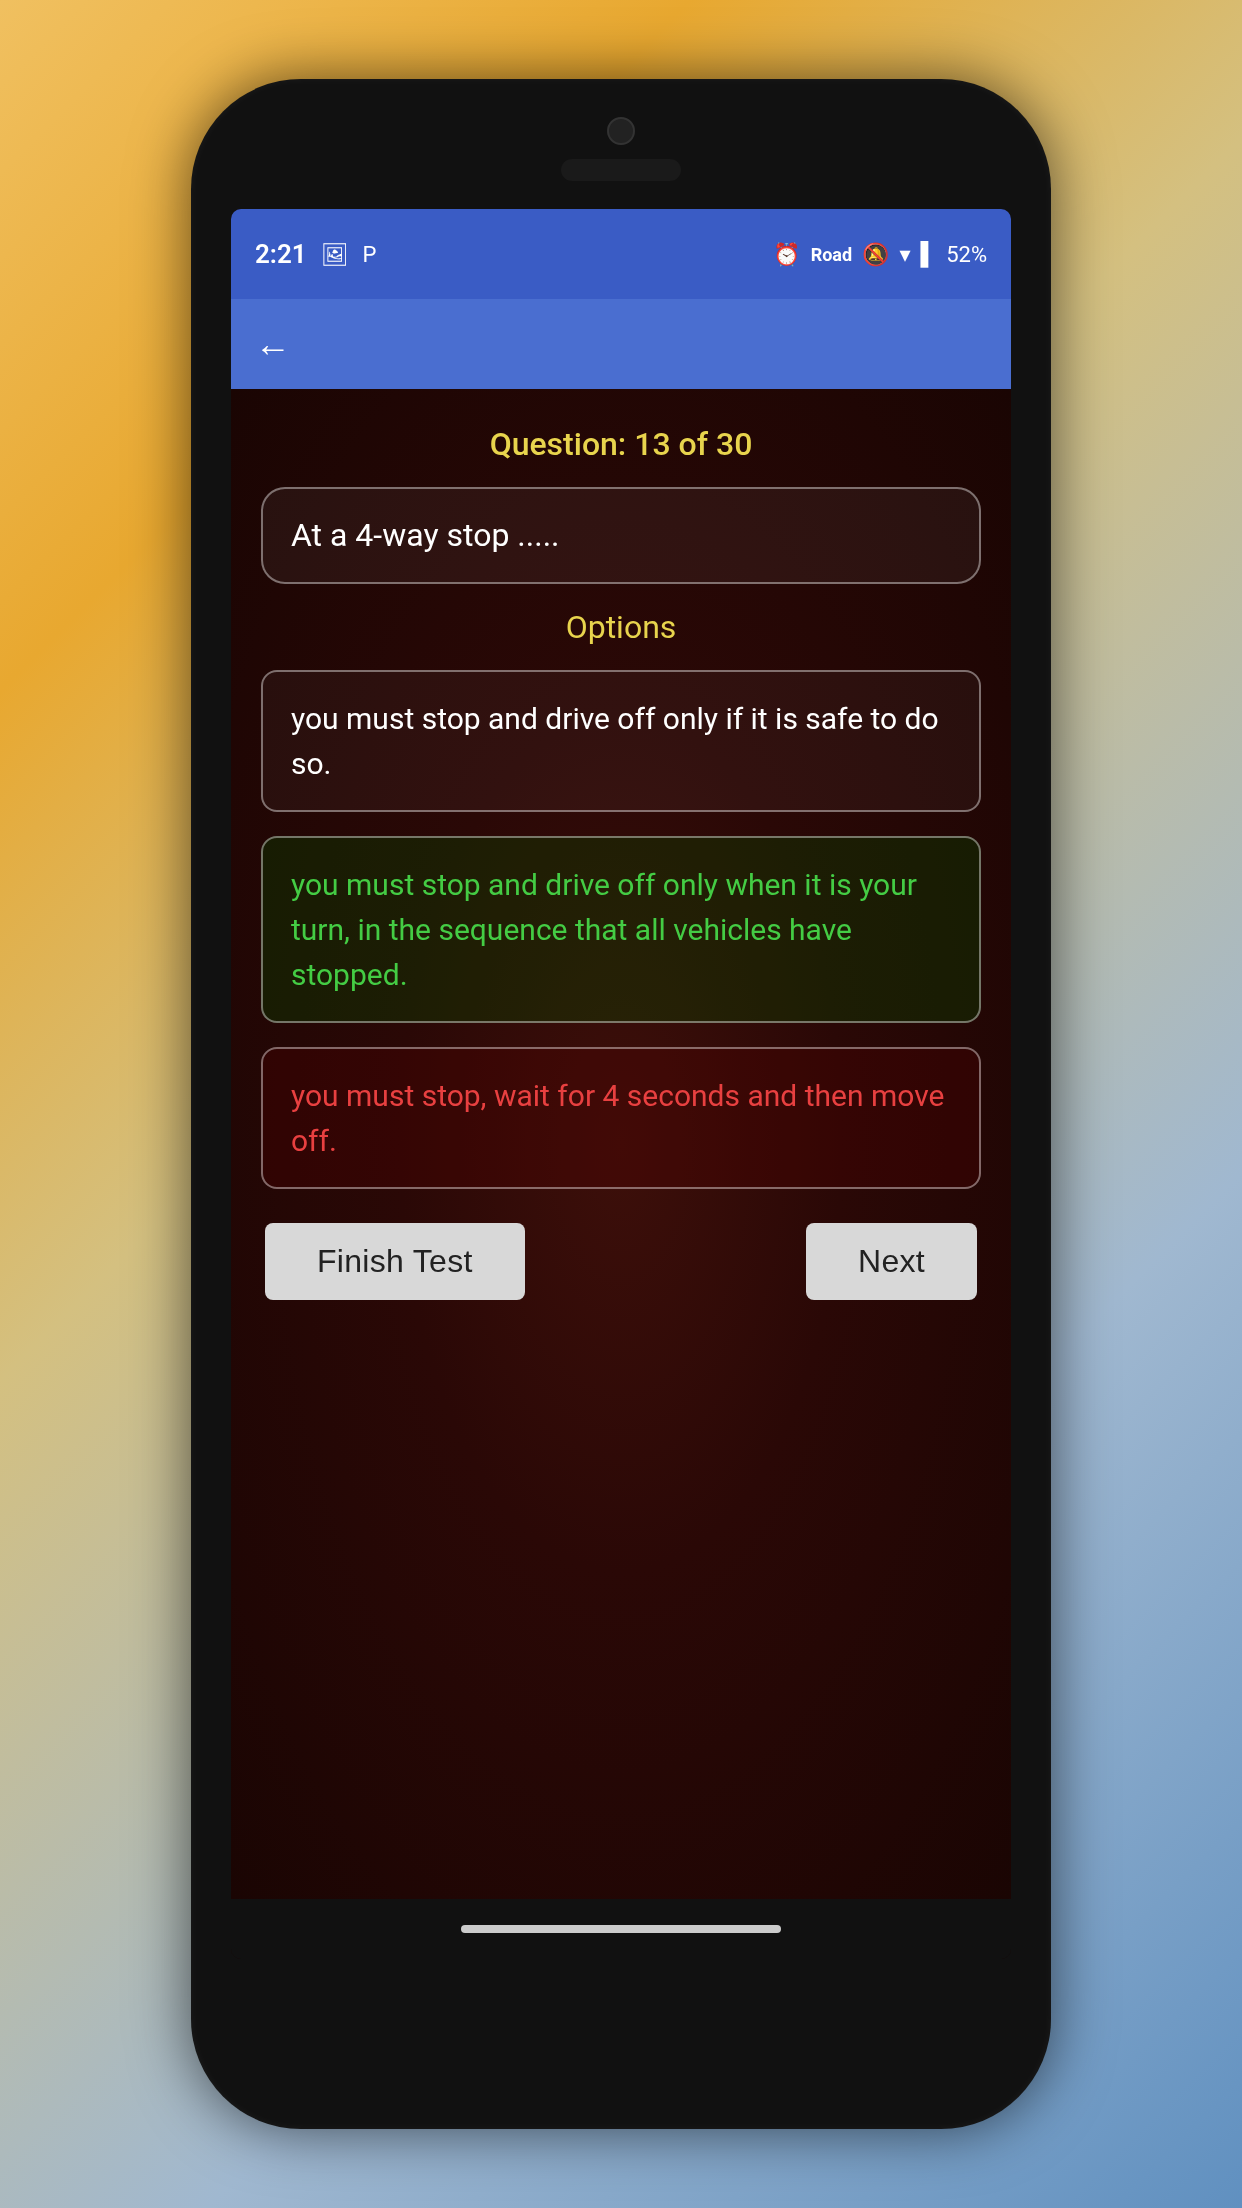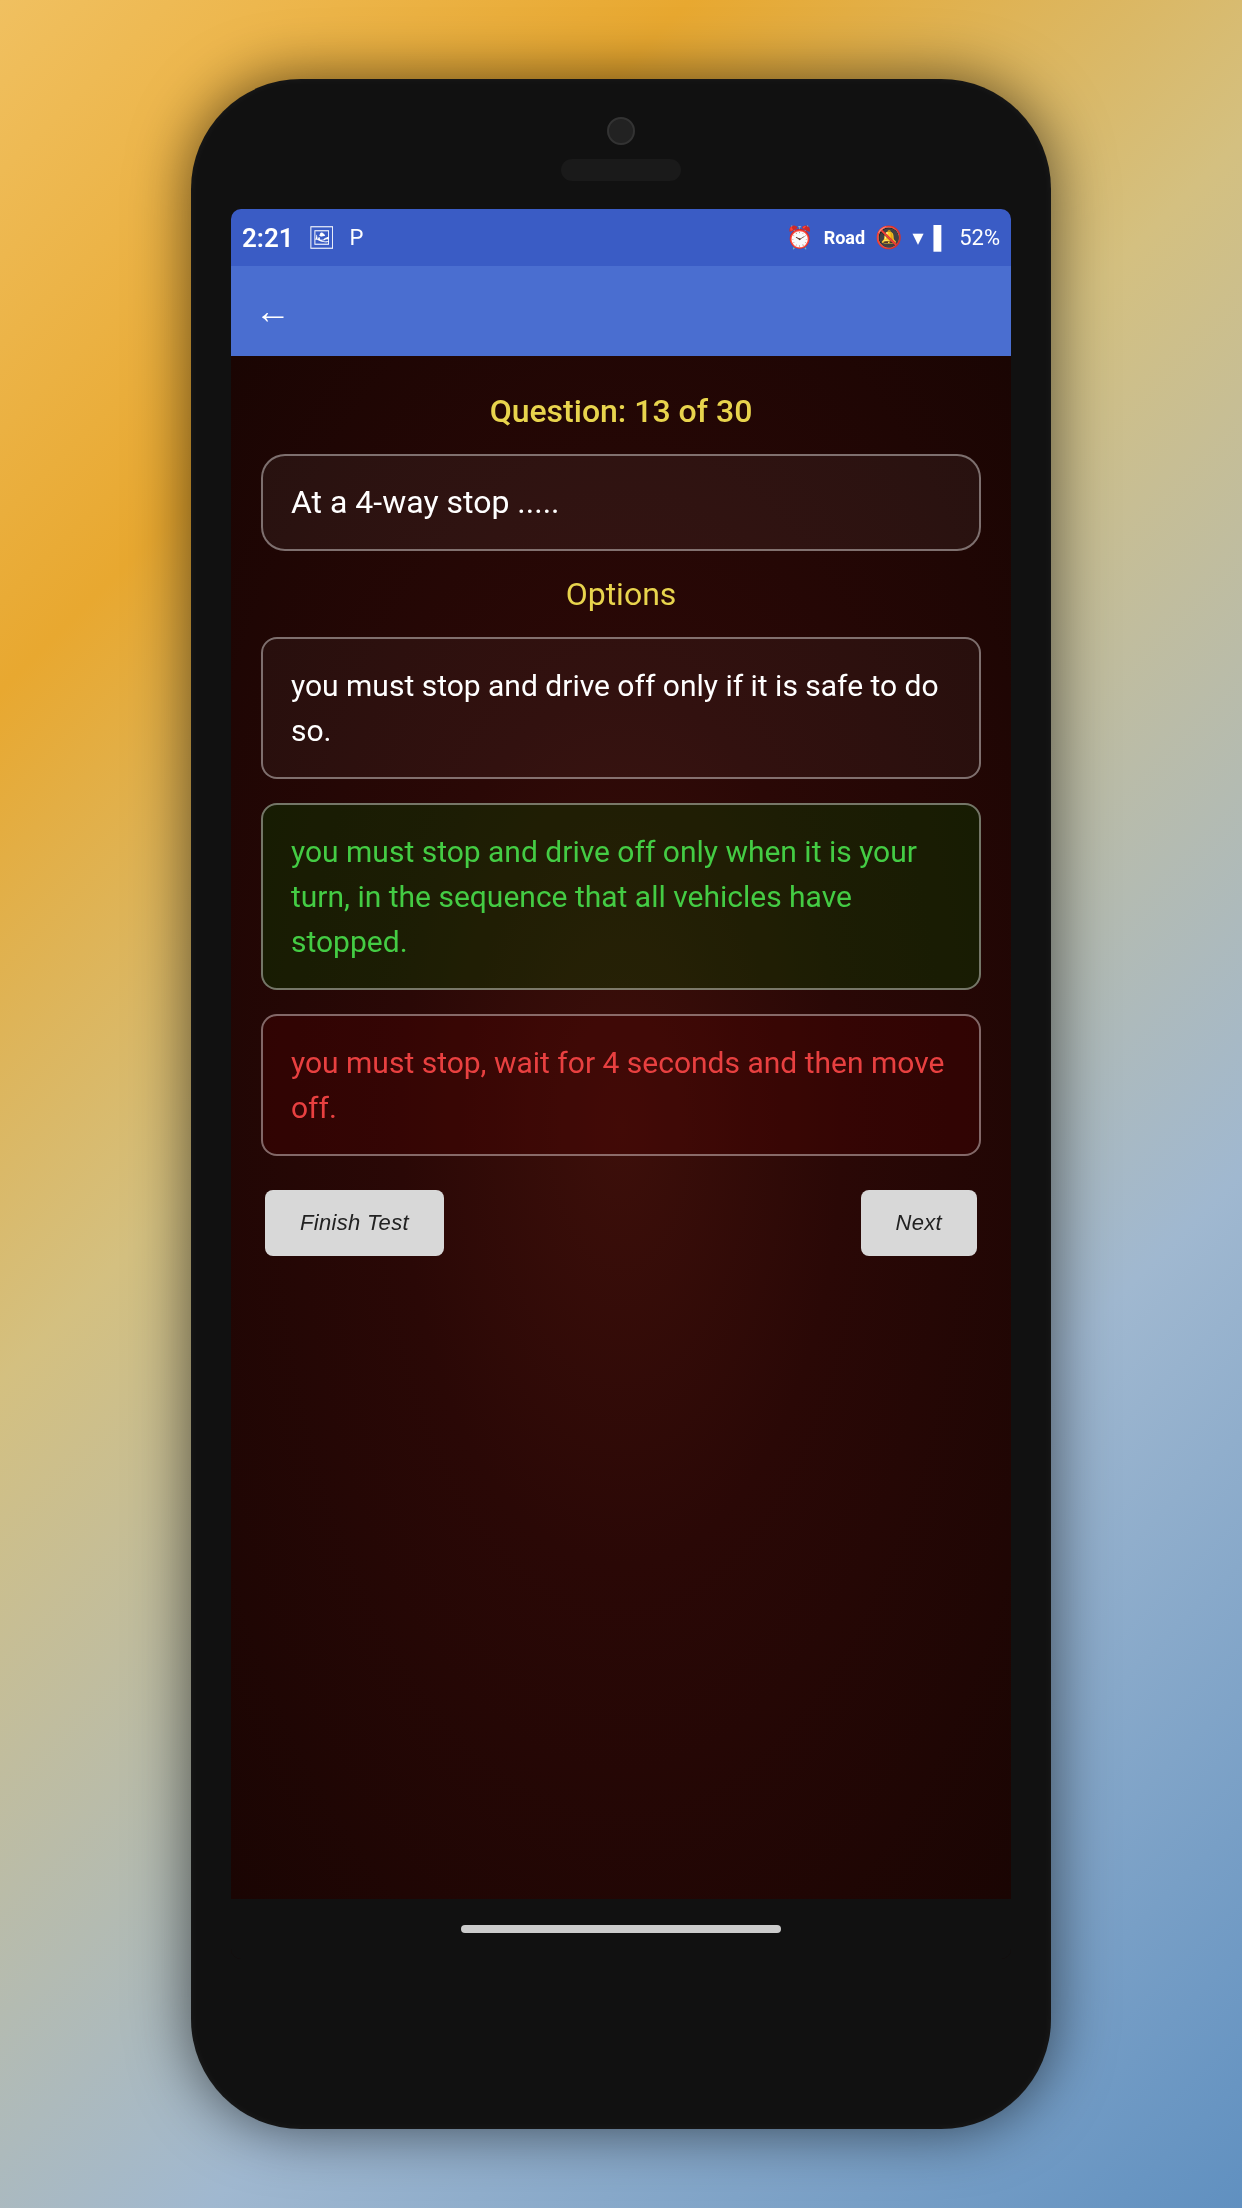--- a/index.html
+++ b/index.html
@@ -65,26 +65,26 @@
       background: #1a0a08;
       overflow: hidden;
       display: flex;
       flex-direction: column;
       border-radius: 10px;
     }
 
     
     .status-bar {
       width: 100%;
-      height: 57px;
+      height: 90px;
       background: #3a5cc5;
       display: flex;
       align-items: center;
       justify-content: space-between;
-      padding: 0 11px;
+      padding: 0 24px;
       flex-shrink: 0;
     }
 
     .status-left {
       display: flex;
       align-items: center;
       gap: 14px;
     }
 
     .status-time {
@@ -215,27 +215,26 @@
       display: flex;
       justify-content: space-between;
       margin-top: 10px;
       padding: 0 4px;
     }
 
     .btn {
       background: #d8d8d8;
       border: none;
       border-radius: 8px;
-      padding: 20px 35px;
-      font-size: 22px;
+      padding: 20px 52px;
+      font-size: 32px;
       color: #222;
       cursor: pointer;
       font-weight: 500;
       letter-spacing: 0.3px;
-      font-style: italic;
     }
 
     
     .bottom-bar {
       width: 100%;
       height: 60px;
       background: #111;
       display: flex;
       align-items: center;
       justify-content: center;

